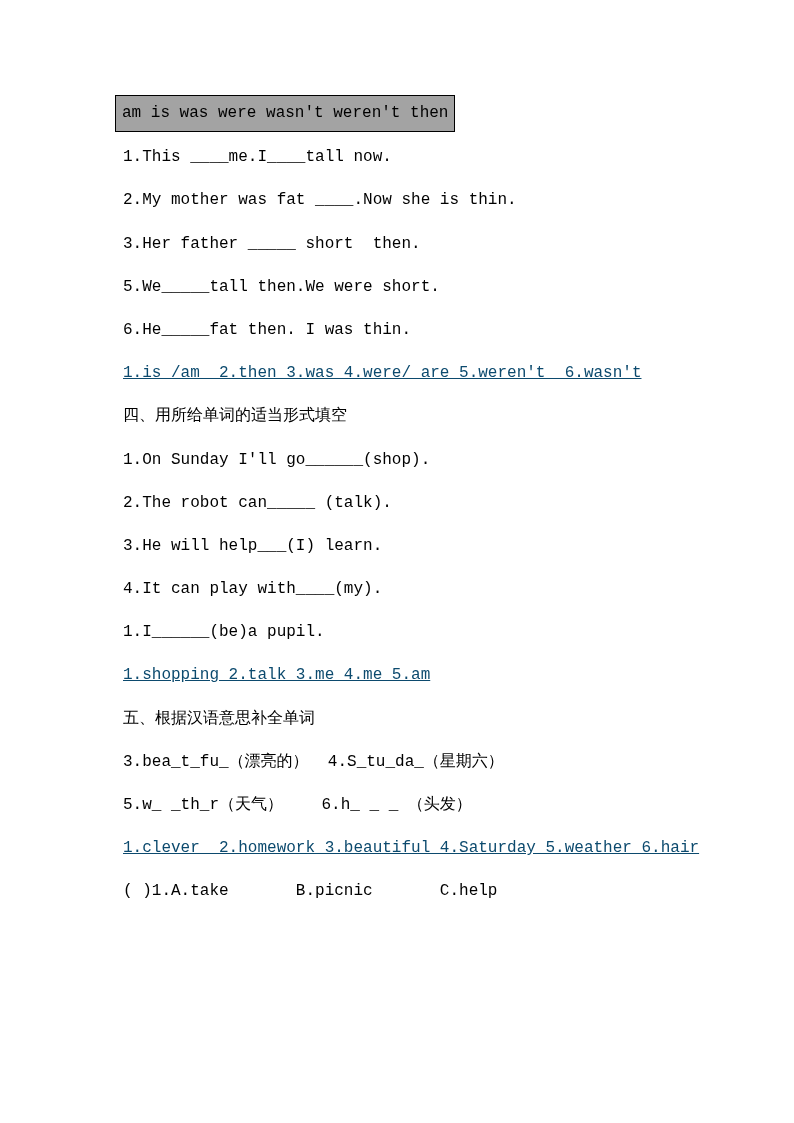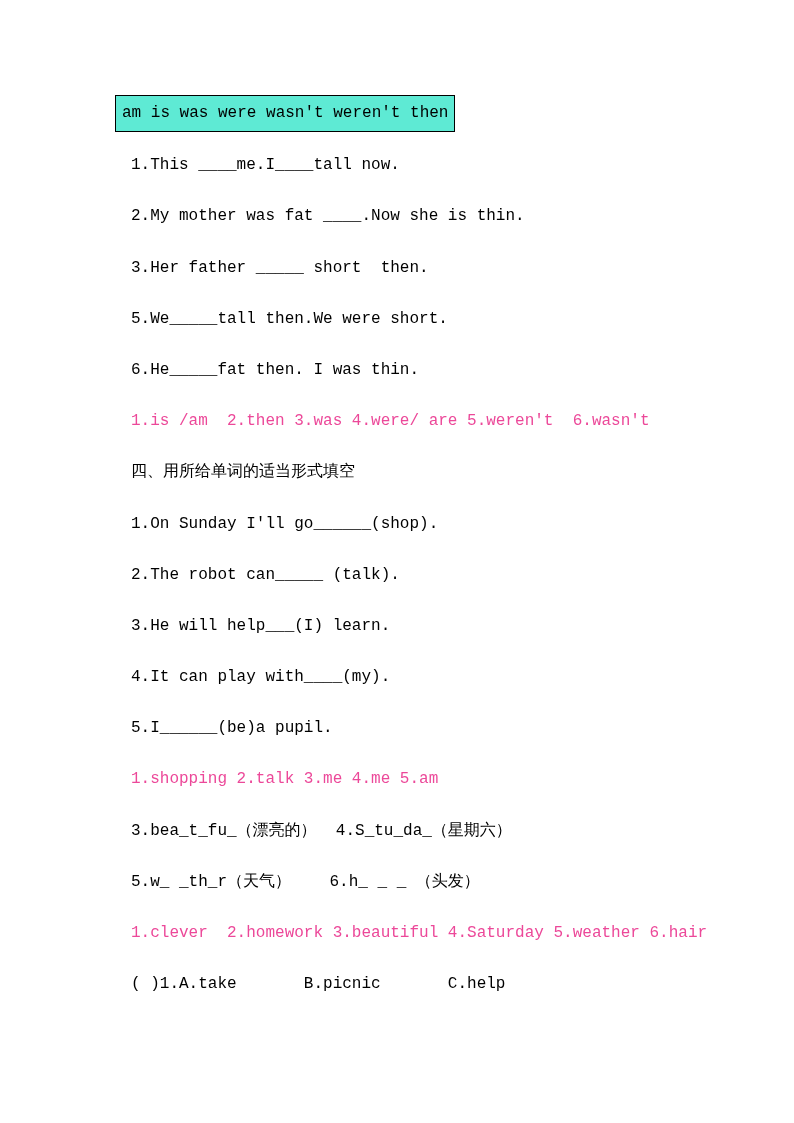--- a/index.html
+++ b/index.html
@@ -12,33 +12,34 @@
       font-size: 16px;
       color: #000;
       line-height: 2.2;
       position: relative;
     }
     .page {
       padding: 95px 100px 60px 115px;
     }
     .word-bank {
       display: inline-block;
-      background: #5eead4;
+      background: #a3a3a3;
       border: 1px solid #000;
       padding: 0 6px;
       letter-spacing: 0;
       font-family: "SimSun","Courier New",monospace;
     }
     .line {
-      margin: 16px;
+      margin: 8px;
       white-space: pre;
       font-family: "SimSun","Courier New",monospace;
     }
     .red {
-      color: #ec4899;
+      color: #0c4a6e;
+      text-decoration: underline;
     }
     .cn {
       font-family: Liberation Mono, monospace;
     }
   </style>
 </head>
 <body>
 
 <div class="page">
 
@@ -49,22 +50,23 @@
   <p class="line">3.Her father _____ short  then.</p>
   <p class="line">5.We_____tall then.We were short.</p>
   <p class="line">6.He_____fat then. I was thin.</p>
   <p class="line red">1.is /am  2.then 3.was 4.were/ are 5.weren't  6.wasn't</p>
 
   <p class="line cn">四、用所给单词的适当形式填空</p>
   <p class="line">1.On Sunday I'll go______(shop).</p>
   <p class="line">2.The robot can_____ (talk).</p>
   <p class="line">3.He will help___(I) learn.</p>
   <p class="line">4.It can play with____(my).</p>
-  <p class="line">5.I______(be)a pupil.</p>
+  <p class="line">1.I______(be)a pupil.</p>
   <p class="line red">1.shopping 2.talk 3.me 4.me 5.am</p>
 
+  <p class="line cn">五、根据汉语意思补全单词</p>
   <p class="line">3.bea_t_fu_（漂亮的）  4.S_tu_da_（星期六）</p>
   <p class="line">5.w_ _th_r（天气）    6.h_ _ _ （头发）</p>
   <p class="line red">1.clever  2.homework 3.beautiful 4.Saturday 5.weather 6.hair</p>
 
   <p class="line">( )1.A.take       B.picnic       C.help</p>
 
 </div>
 
 </body></html>

